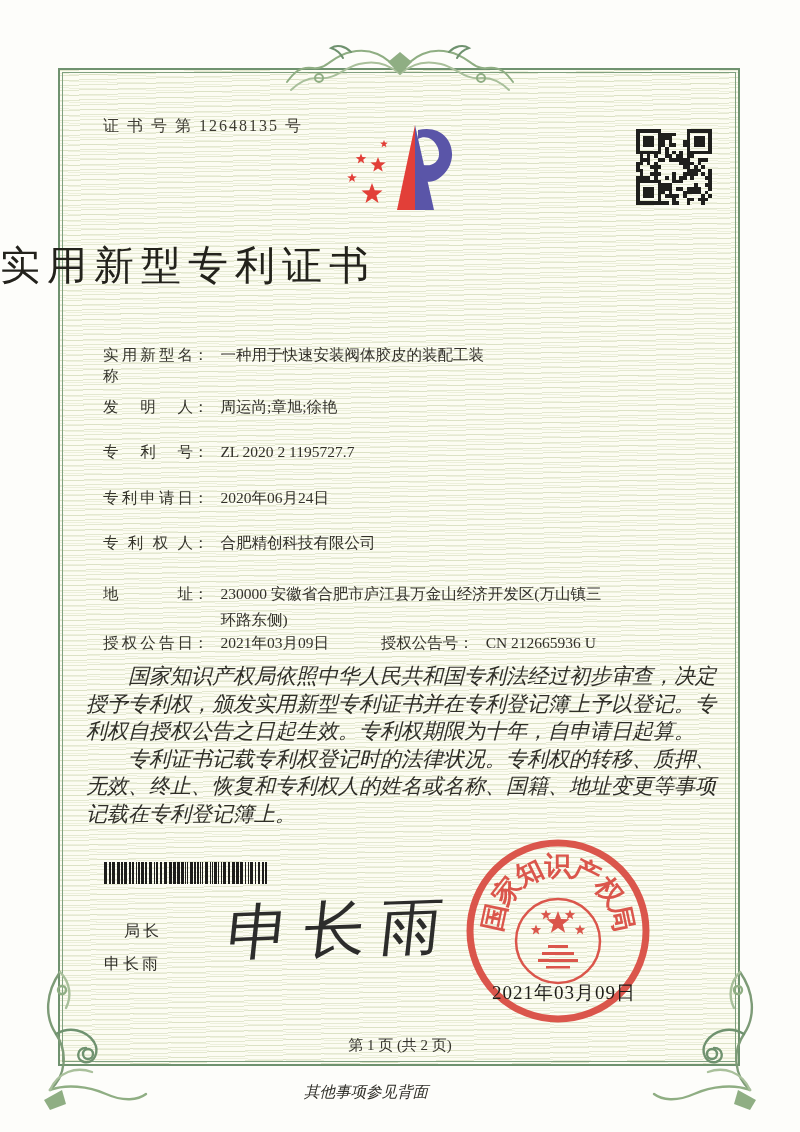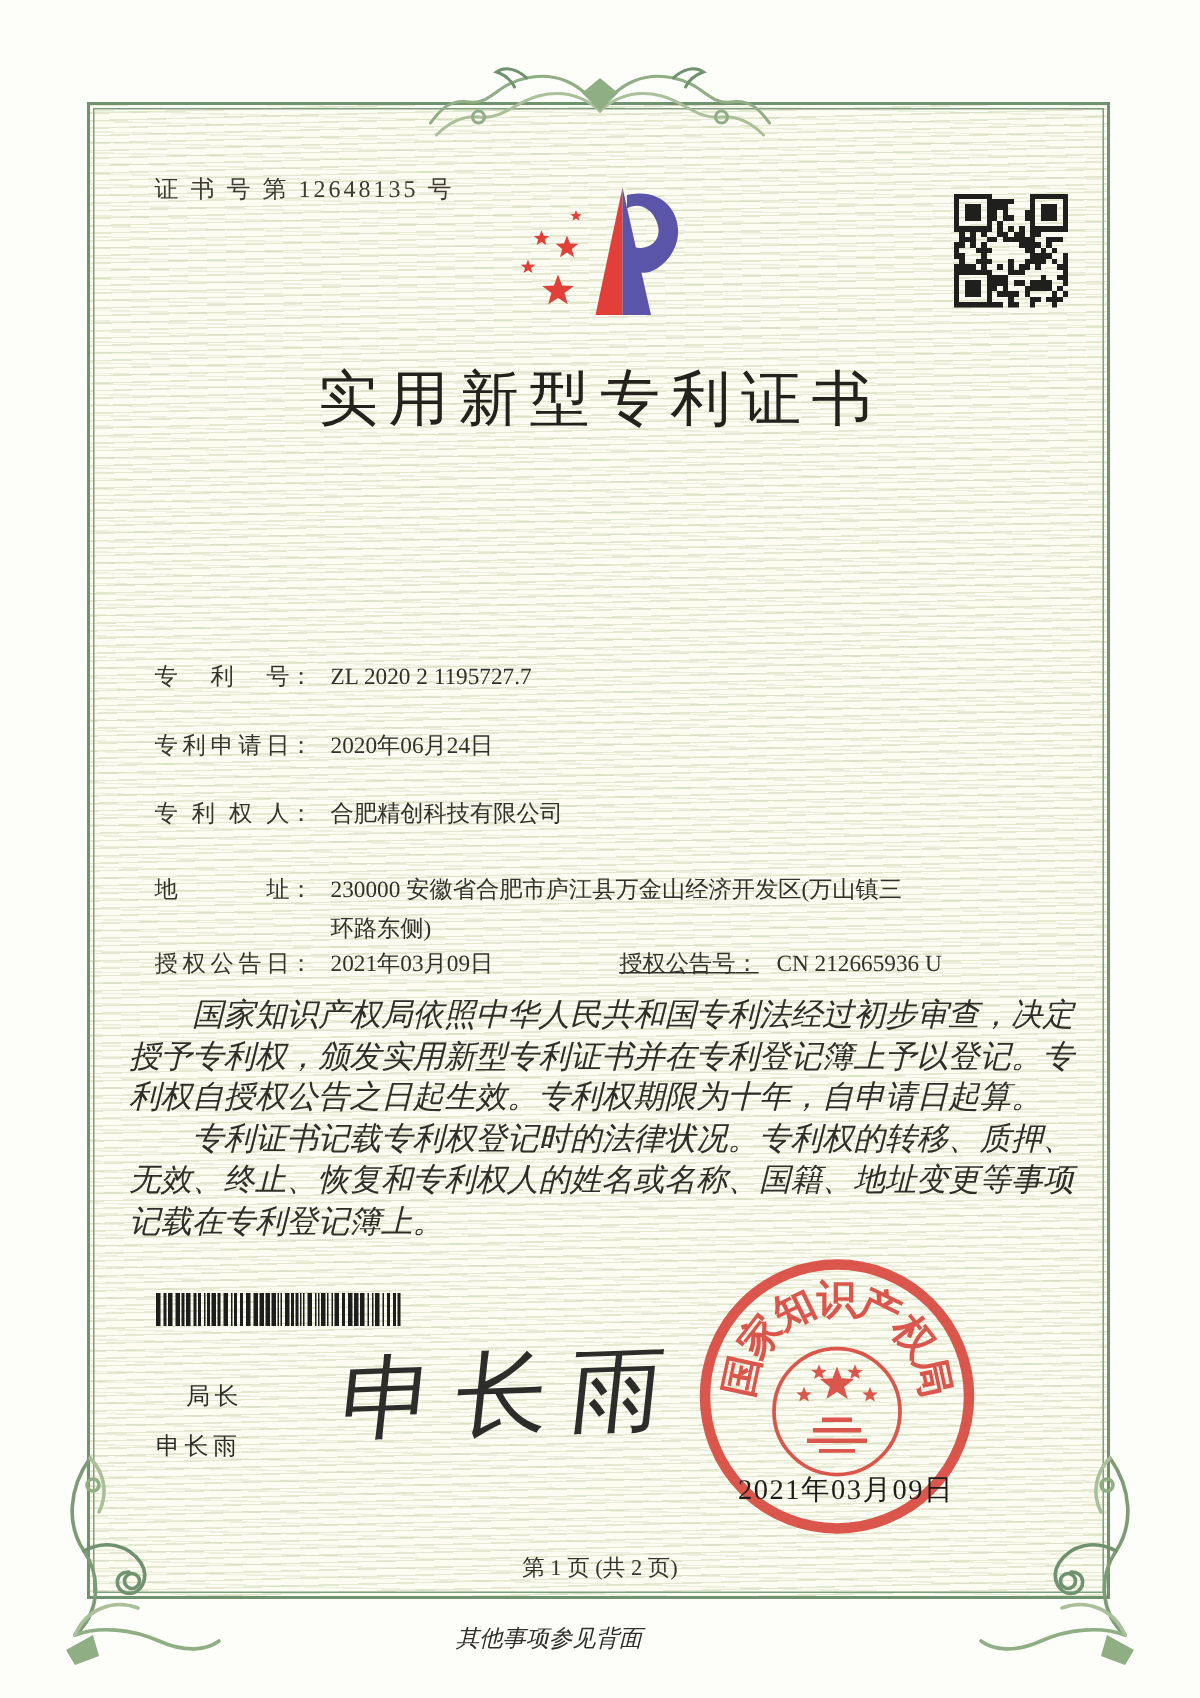--- a/index.html
+++ b/index.html
@@ -19,31 +19,31 @@
       repeating-linear-gradient(178.5deg, rgba(198,208,166,0.45) 0 1px, rgba(0,0,0,0) 1px 5px),
       repeating-linear-gradient(181.5deg, rgba(198,208,166,0.28) 0 1px, rgba(0,0,0,0) 1px 7px);
   }
   .frame-inner{position:absolute;inset:2px;border:1px solid #7fa07f;}
   .ornament{position:absolute;z-index:5;}
   
   .cert-no{position:absolute;left:103px;top:116px;font-size:16px;letter-spacing:2px;color:#3c3a31;}
   .logo{position:absolute;left:338px;top:118px;width:124px;height:100px;}
   .qr{position:absolute;left:636px;top:129px;width:76px;height:76px;}
   .title{
-    position:absolute;left:0;top:238px;width:800px;text-align:center;
+    position:absolute;left:0;top:238px;width:800px;
     font-size:40px;letter-spacing:7px;color:#23221c;font-weight:500;
   }
   
   .field-row{position:absolute;left:103px;width:620px;font-size:15.5px;line-height:21px;color:#35342c;}
   .flabel{display:inline-block;width:90px;text-align:justify;text-align-last:justify;vertical-align:top;}
   .fcolon{display:inline-block;vertical-align:top;}
   .fvalue{display:inline-block;margin-left:8px;vertical-align:top;color:#32302a;}
   .fvalue .vline{display:block;white-space:nowrap;text-align:center;}
   .fvalue .vline2{display:block;white-space:nowrap;}
-  .flabel2{display:inline-block;margin-left:80px;vertical-align:top;text-decoration:underline;}
+  .flabel2{display:inline-block;margin-left:48px;vertical-align:top;}
   
   .body-text{
     position:absolute;left:86px;top:663px;width:630px;
     font-size:21px;line-height:27.5px;text-align:justify;
     font-style:italic;color:#2f2e28;
   }
   .body-text p{margin:0;text-indent:2em;}
   
   .barcode{position:absolute;left:104px;top:862px;width:165px;height:22px;}
   .director{position:absolute;left:104px;top:921px;font-size:16px;letter-spacing:3px;color:#2f2e28;margin-left:20px;}
@@ -354,20 +354,28 @@
       <rect x="7" y="20" width="1" height="1" fill="#1f1f1d"></rect>
       <rect x="8" y="20" width="1" height="1" fill="#1f1f1d"></rect>
       <rect x="10" y="20" width="1" height="1" fill="#1f1f1d"></rect>
       <rect x="11" y="20" width="1" height="1" fill="#1f1f1d"></rect>
       <rect x="14" y="20" width="1" height="1" fill="#1f1f1d"></rect>
       <rect x="18" y="20" width="1" height="1" fill="#1f1f1d"></rect>
     </svg>
 
   <div class="title">实用新型专利证书</div>
 
+  <div class="field-row" style="top:344px">
+    <span class="flabel">实用新型名称</span><span class="fcolon">：</span>
+    <span class="fvalue">一种用于快速安装阀体胶皮的装配工装</span>
+  </div>
+  <div class="field-row" style="top:396px">
+    <span class="flabel">发明人</span><span class="fcolon">：</span>
+    <span class="fvalue">周运尚;章旭;徐艳</span>
+  </div>
   <div class="field-row" style="top:441px">
     <span class="flabel">专利号</span><span class="fcolon">：</span>
     <span class="fvalue">ZL 2020 2 1195727.7</span>
   </div>
   <div class="field-row" style="top:487px">
     <span class="flabel">专利申请日</span><span class="fcolon">：</span>
     <span class="fvalue">2020年06月24日</span>
   </div>
   <div class="field-row" style="top:532px">
     <span class="flabel">专利权人</span><span class="fcolon">：</span>

